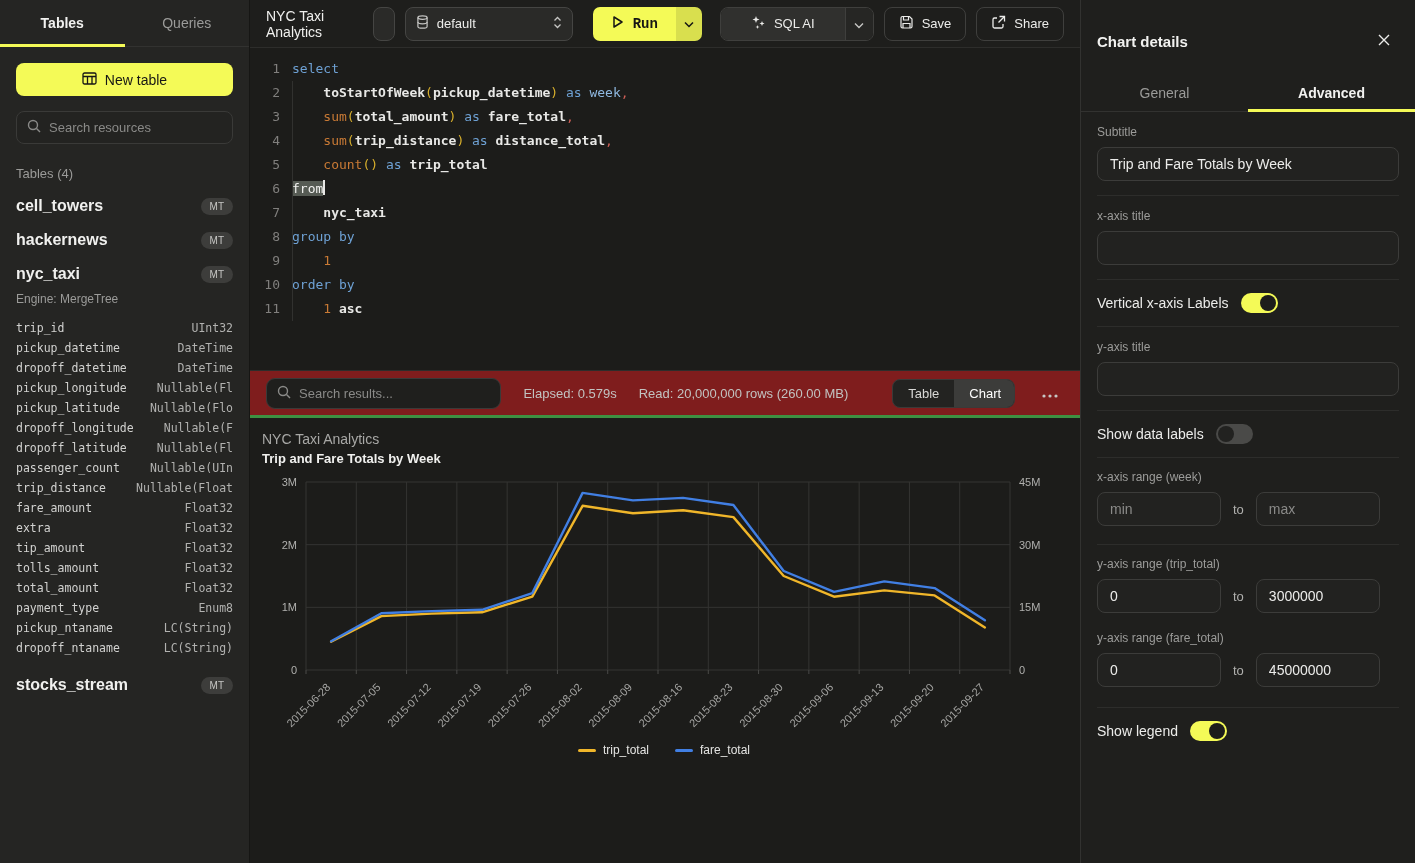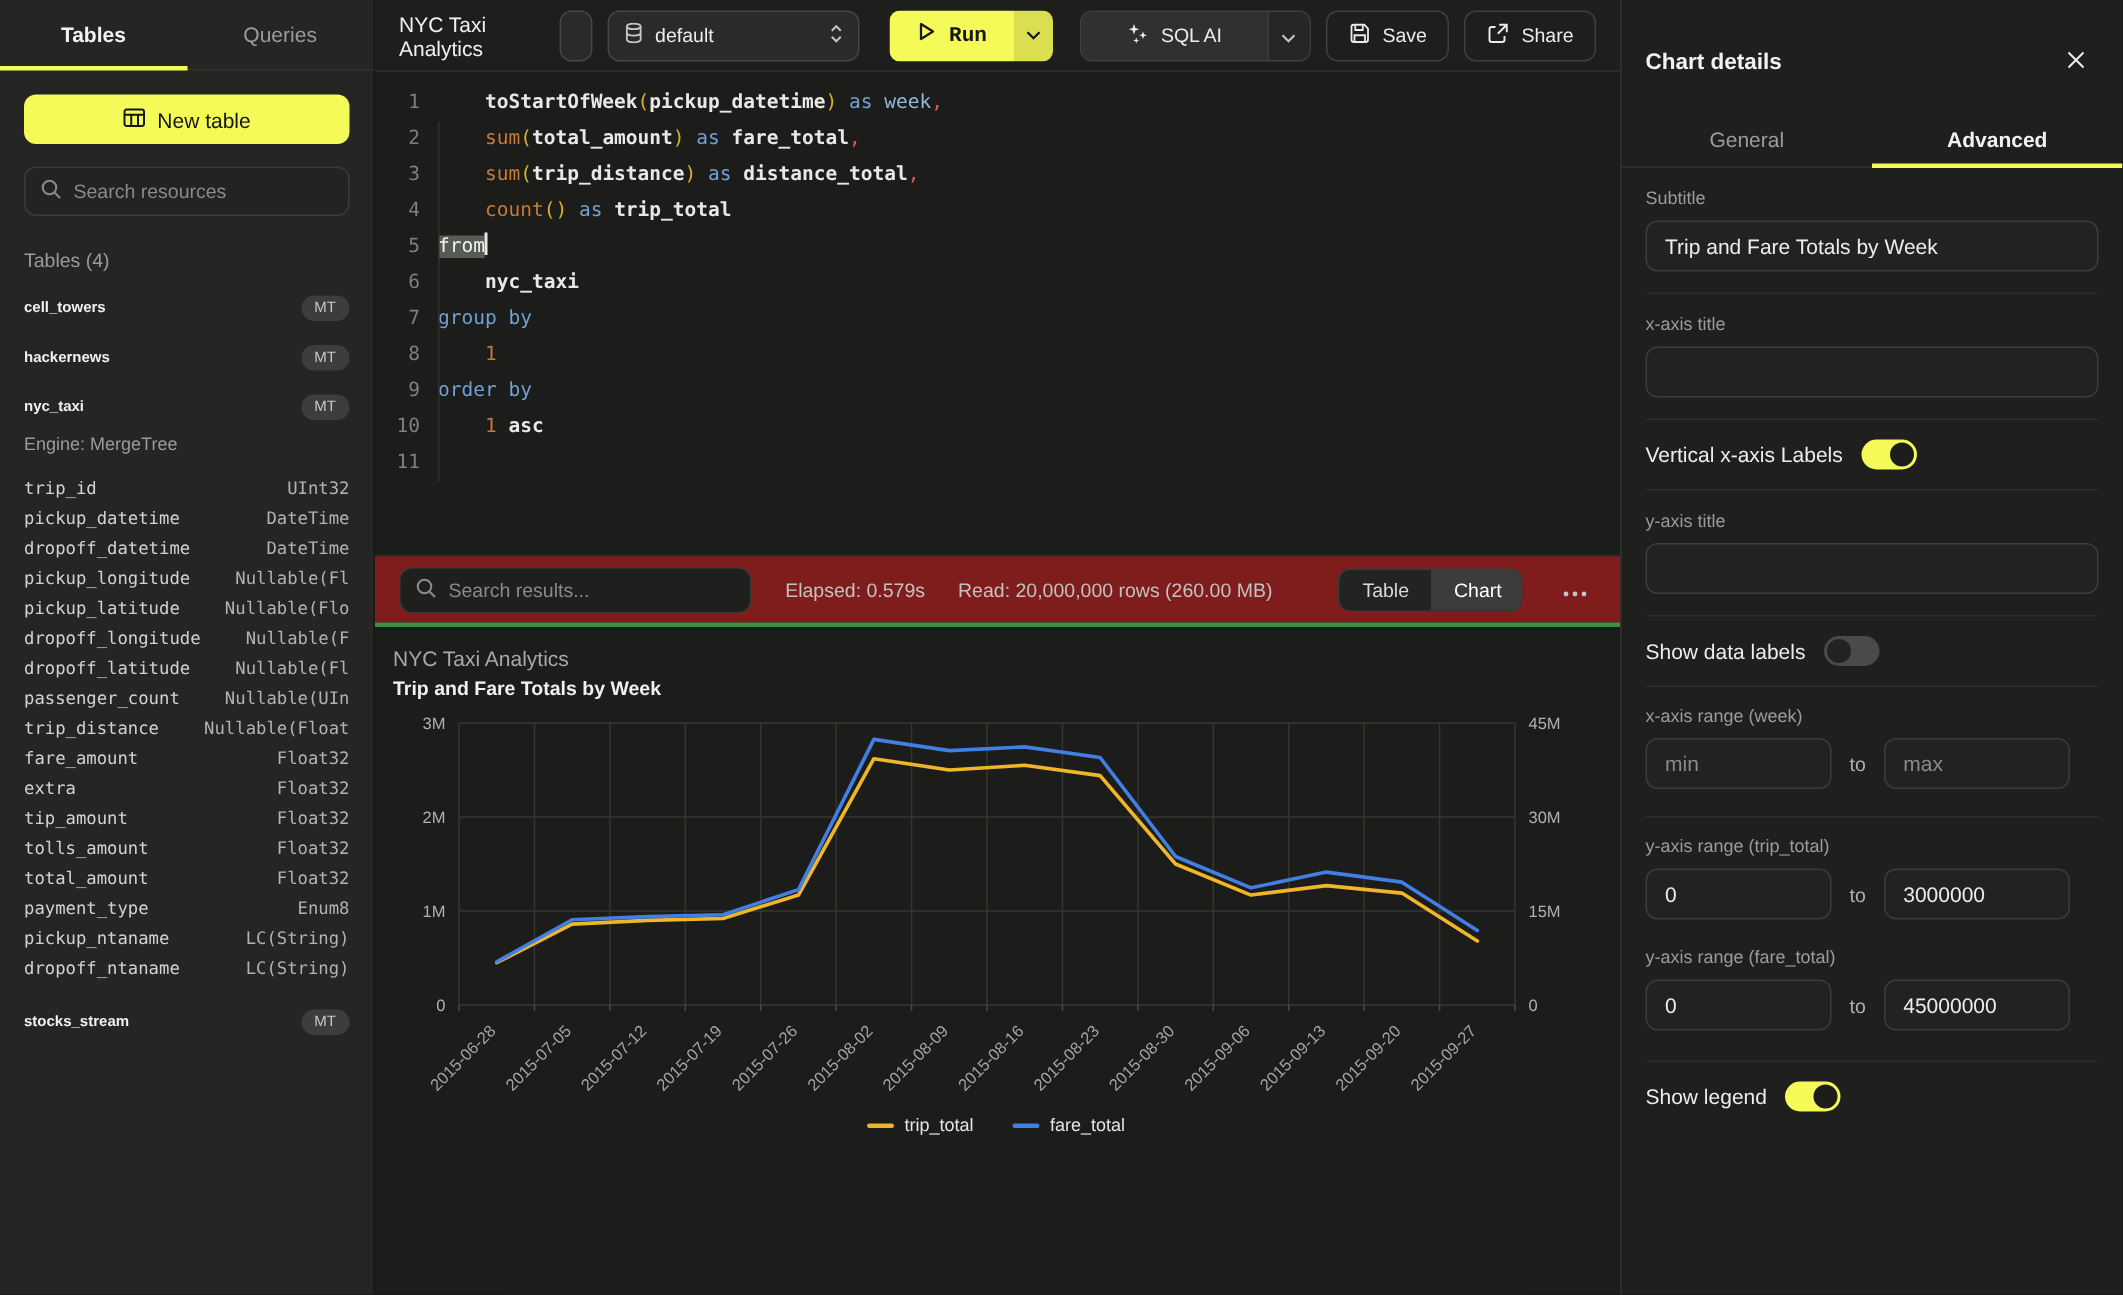--- a/index.html
+++ b/index.html
@@ -30,21 +30,21 @@
   .side-tab { flex:1; display:flex; align-items:center; justify-content:center; font-size:14px; color:#9b9b99; cursor:pointer; position:relative; }
   .side-tab.active { color:#f2f2f0; font-weight:bold; }
   .side-tab.active::after { content:""; position:absolute; left:0; right:0; bottom:-1px; height:3px; background:#f4fa57; }
   .side-scroll { flex:1; overflow:hidden; padding:16px; }
   .new-table-btn { width:100%; height:33px; background:#f4fa57; color:#161614; border:none; border-radius:8px; font-size:14px; display:flex; align-items:center; justify-content:center; gap:8px; cursor:pointer; font-family:inherit; }
   .search-box { margin-top:15px; height:33px; border:1px solid #3a3a38; border-radius:8px; display:flex; align-items:center; gap:8px; padding:0 10px; background:#232321; }
   .search-box input { background:transparent; border:none; outline:none; color:#ececea; font-size:13px; width:100%; font-family:inherit; }
   .search-box input::placeholder { color:#8a8a88; }
   .section-label { margin-top:22px; font-size:13px; color:#9b9b99; }
   .table-item { margin-top:16px; display:flex; align-items:center; justify-content:space-between; cursor:pointer; }
-  .table-name { font-size:10px; color:#f0f0ee; font-weight:bold; }
+  .table-name { font-size:16px; color:#f0f0ee; font-weight:bold; }
   .mt-badge { background:#3d3d3b; color:#c6c6c4; font-size:10px; border-radius:999px; padding:3px 9px; }
   .engine-label { margin-top:9px; font-size:12px; color:#9b9b99; }
   .columns { margin-top:12px; font-family:"DejaVu Sans Mono", monospace; font-size:11.5px; }
   .col-row { display:flex; justify-content:space-between; height:20px; align-items:center; white-space:nowrap; overflow:hidden; }
   .col-name { color:#d2d2d0; }
   .col-type { color:#b2b2b0; }
 
   
   .center { width:830px; flex:0 0 830px; display:flex; flex-direction:column; min-height:0; }
   .toolbar { height:48px; flex:0 0 48px; background:#1e1e1c; border-bottom:1px solid #2d2d2b; display:flex; align-items:center; padding:0 16px; gap:10px; }
@@ -417,20 +417,21 @@
             <div>4</div>
             <div>5</div>
             <div>6</div>
             <div>7</div>
             <div>8</div>
             <div>9</div>
             <div>10</div>
             <div>11</div>
           </div>
         <div class="code">
+            <div class="code-line"><span class="tk-k">select</span></div>
             <div class="code-line"><span class="tk-pl">    </span><span class="tk-i">toStartOfWeek</span><span class="tk-p">(</span><span class="tk-i">pickup_datetime</span><span class="tk-p">)</span><span class="tk-pl"> </span><span class="tk-k">as</span><span class="tk-pl"> </span><span class="tk-t">week</span><span class="tk-c">,</span></div>
             <div class="code-line"><span class="tk-pl">    </span><span class="tk-f">sum</span><span class="tk-p">(</span><span class="tk-i">total_amount</span><span class="tk-p">)</span><span class="tk-pl"> </span><span class="tk-k">as</span><span class="tk-pl"> </span><span class="tk-i">fare_total</span><span class="tk-c">,</span></div>
             <div class="code-line"><span class="tk-pl">    </span><span class="tk-f">sum</span><span class="tk-p">(</span><span class="tk-i">trip_distance</span><span class="tk-p">)</span><span class="tk-pl"> </span><span class="tk-k">as</span><span class="tk-pl"> </span><span class="tk-i">distance_total</span><span class="tk-c">,</span></div>
             <div class="code-line"><span class="tk-pl">    </span><span class="tk-f">count</span><span class="tk-p">()</span><span class="tk-pl"> </span><span class="tk-k">as</span><span class="tk-pl"> </span><span class="tk-i">trip_total</span></div>
             <div class="code-line"><span class="tk-sel">from</span><span class="caret"></span></div>
             <div class="code-line"><span class="tk-pl">    </span><span class="tk-i">nyc_taxi</span></div>
             <div class="code-line"><span class="tk-k">group by</span></div>
             <div class="code-line"><span class="tk-pl">    </span><span class="tk-n">1</span></div>
             <div class="code-line"><span class="tk-k">order by</span></div>
             <div class="code-line"><span class="tk-pl">    </span><span class="tk-n">1</span><span class="tk-pl"> </span><span class="tk-i">asc</span></div>

